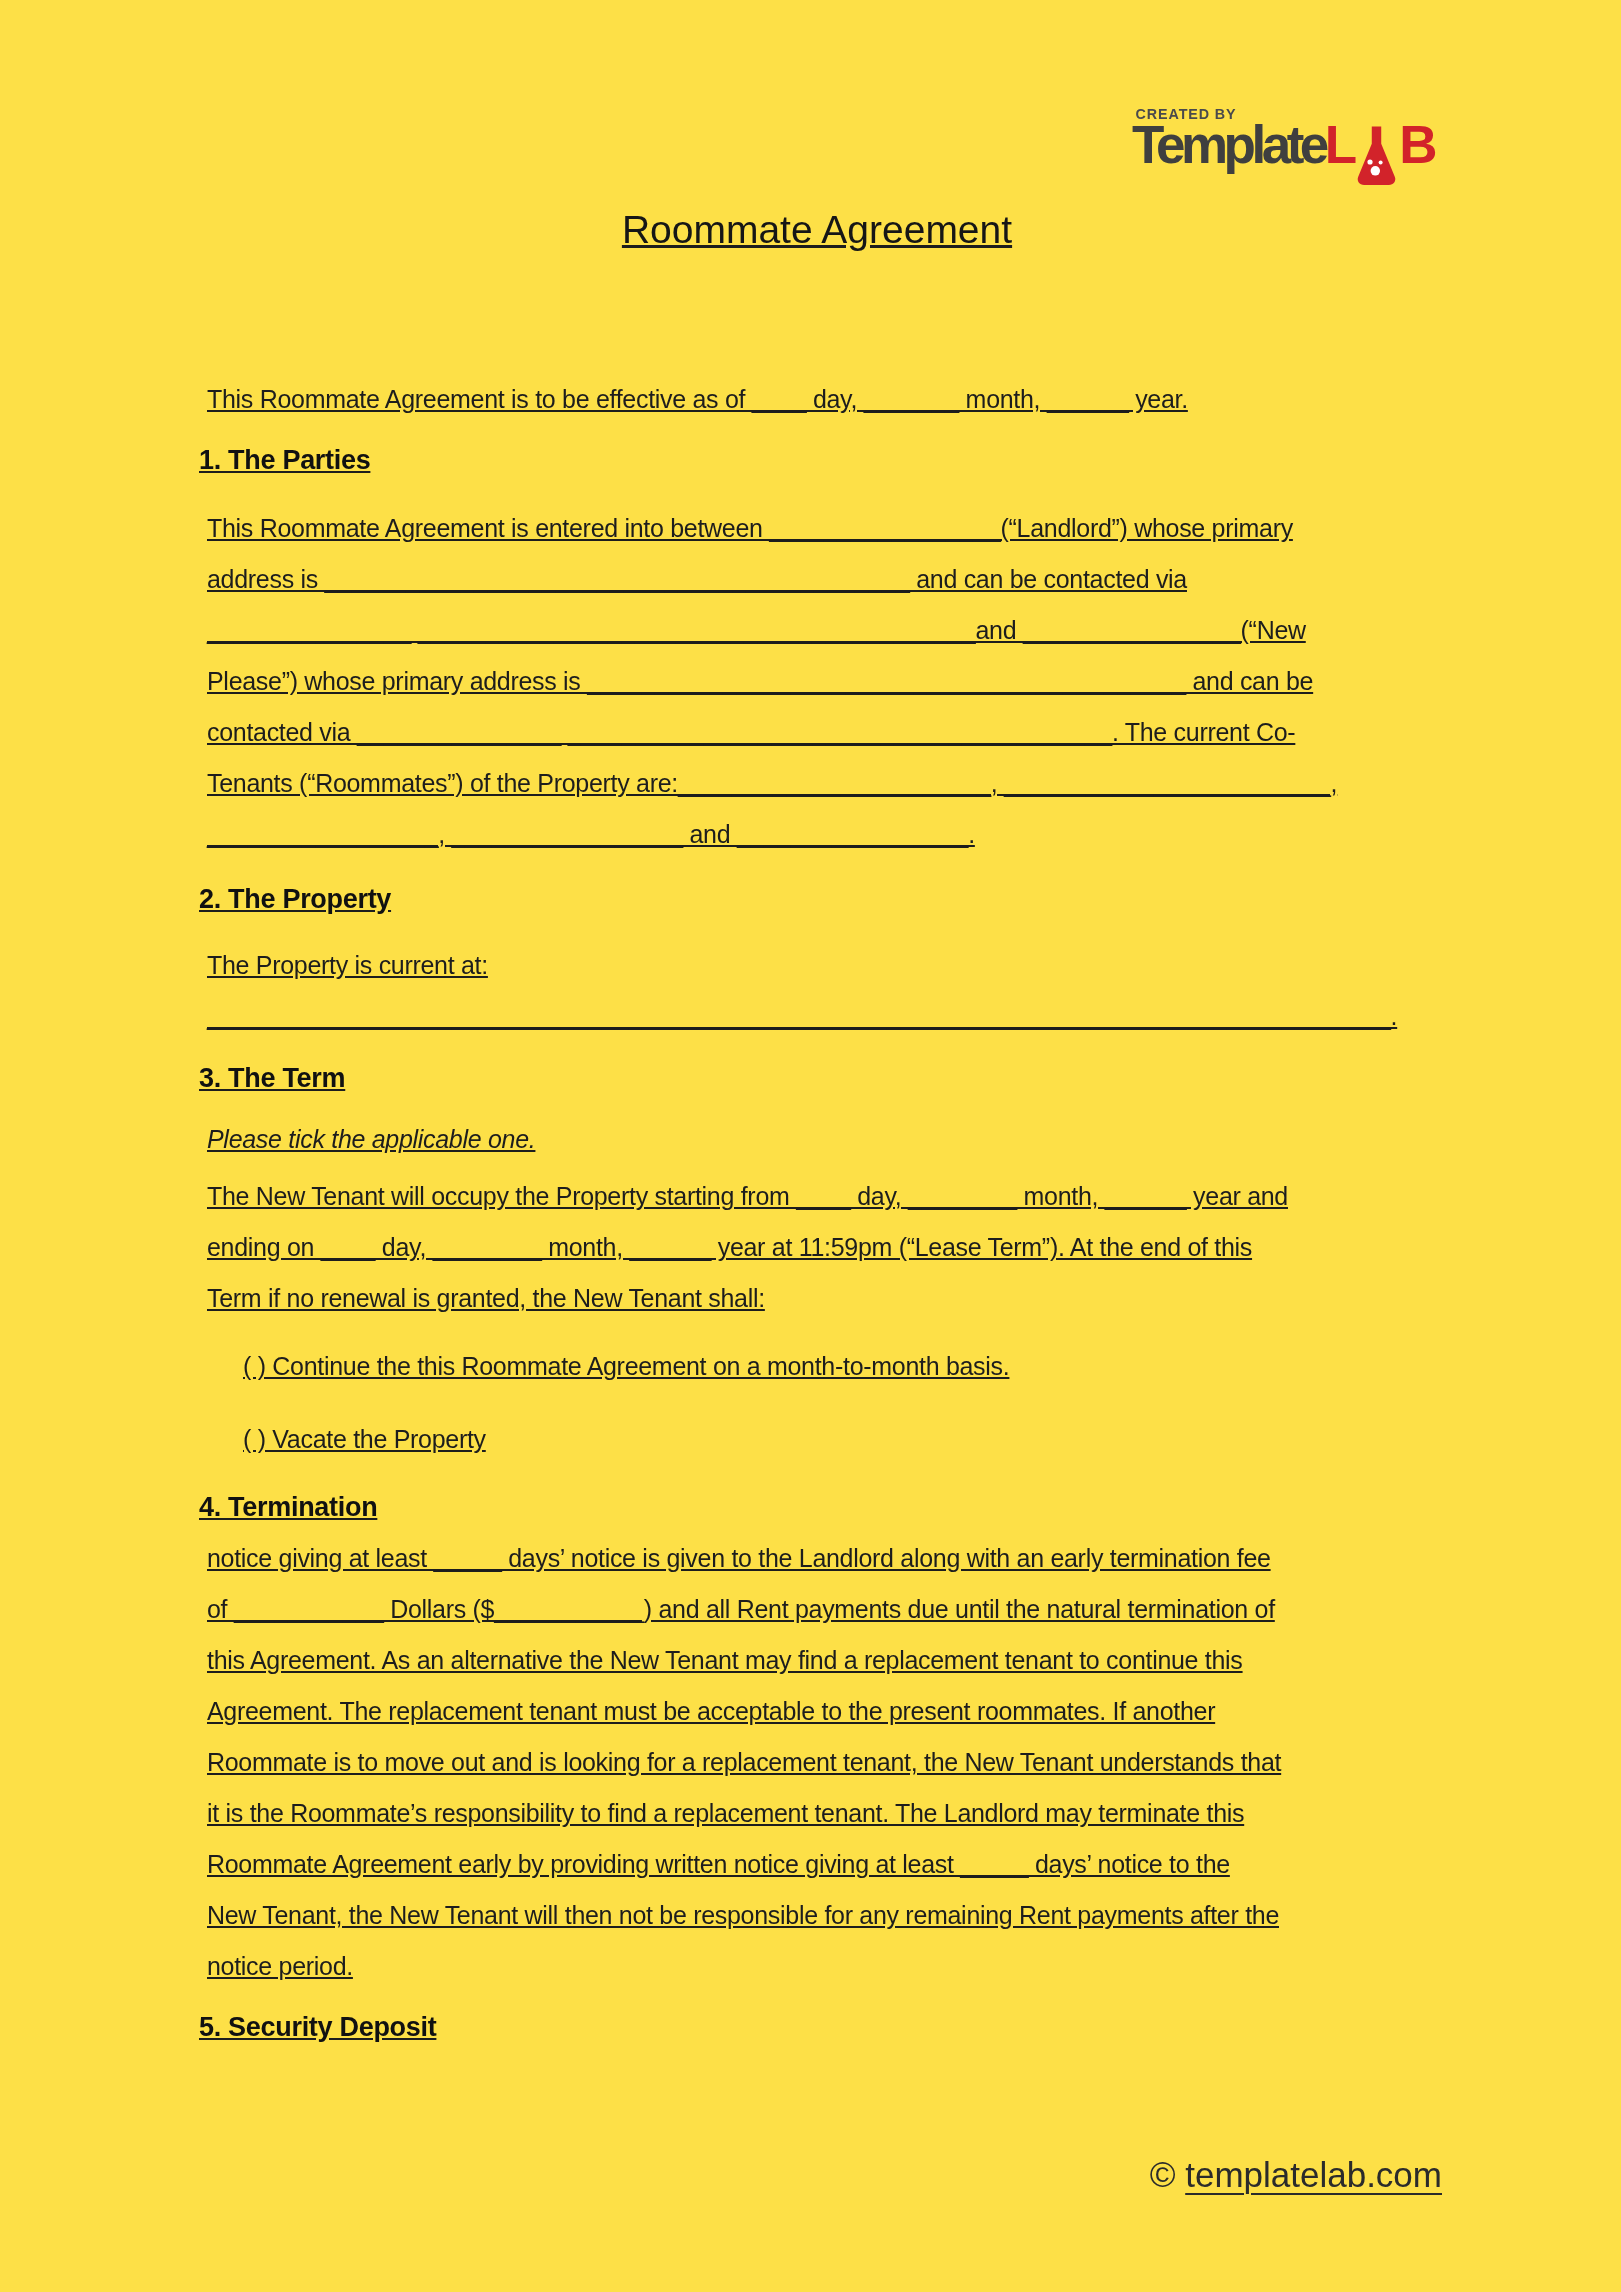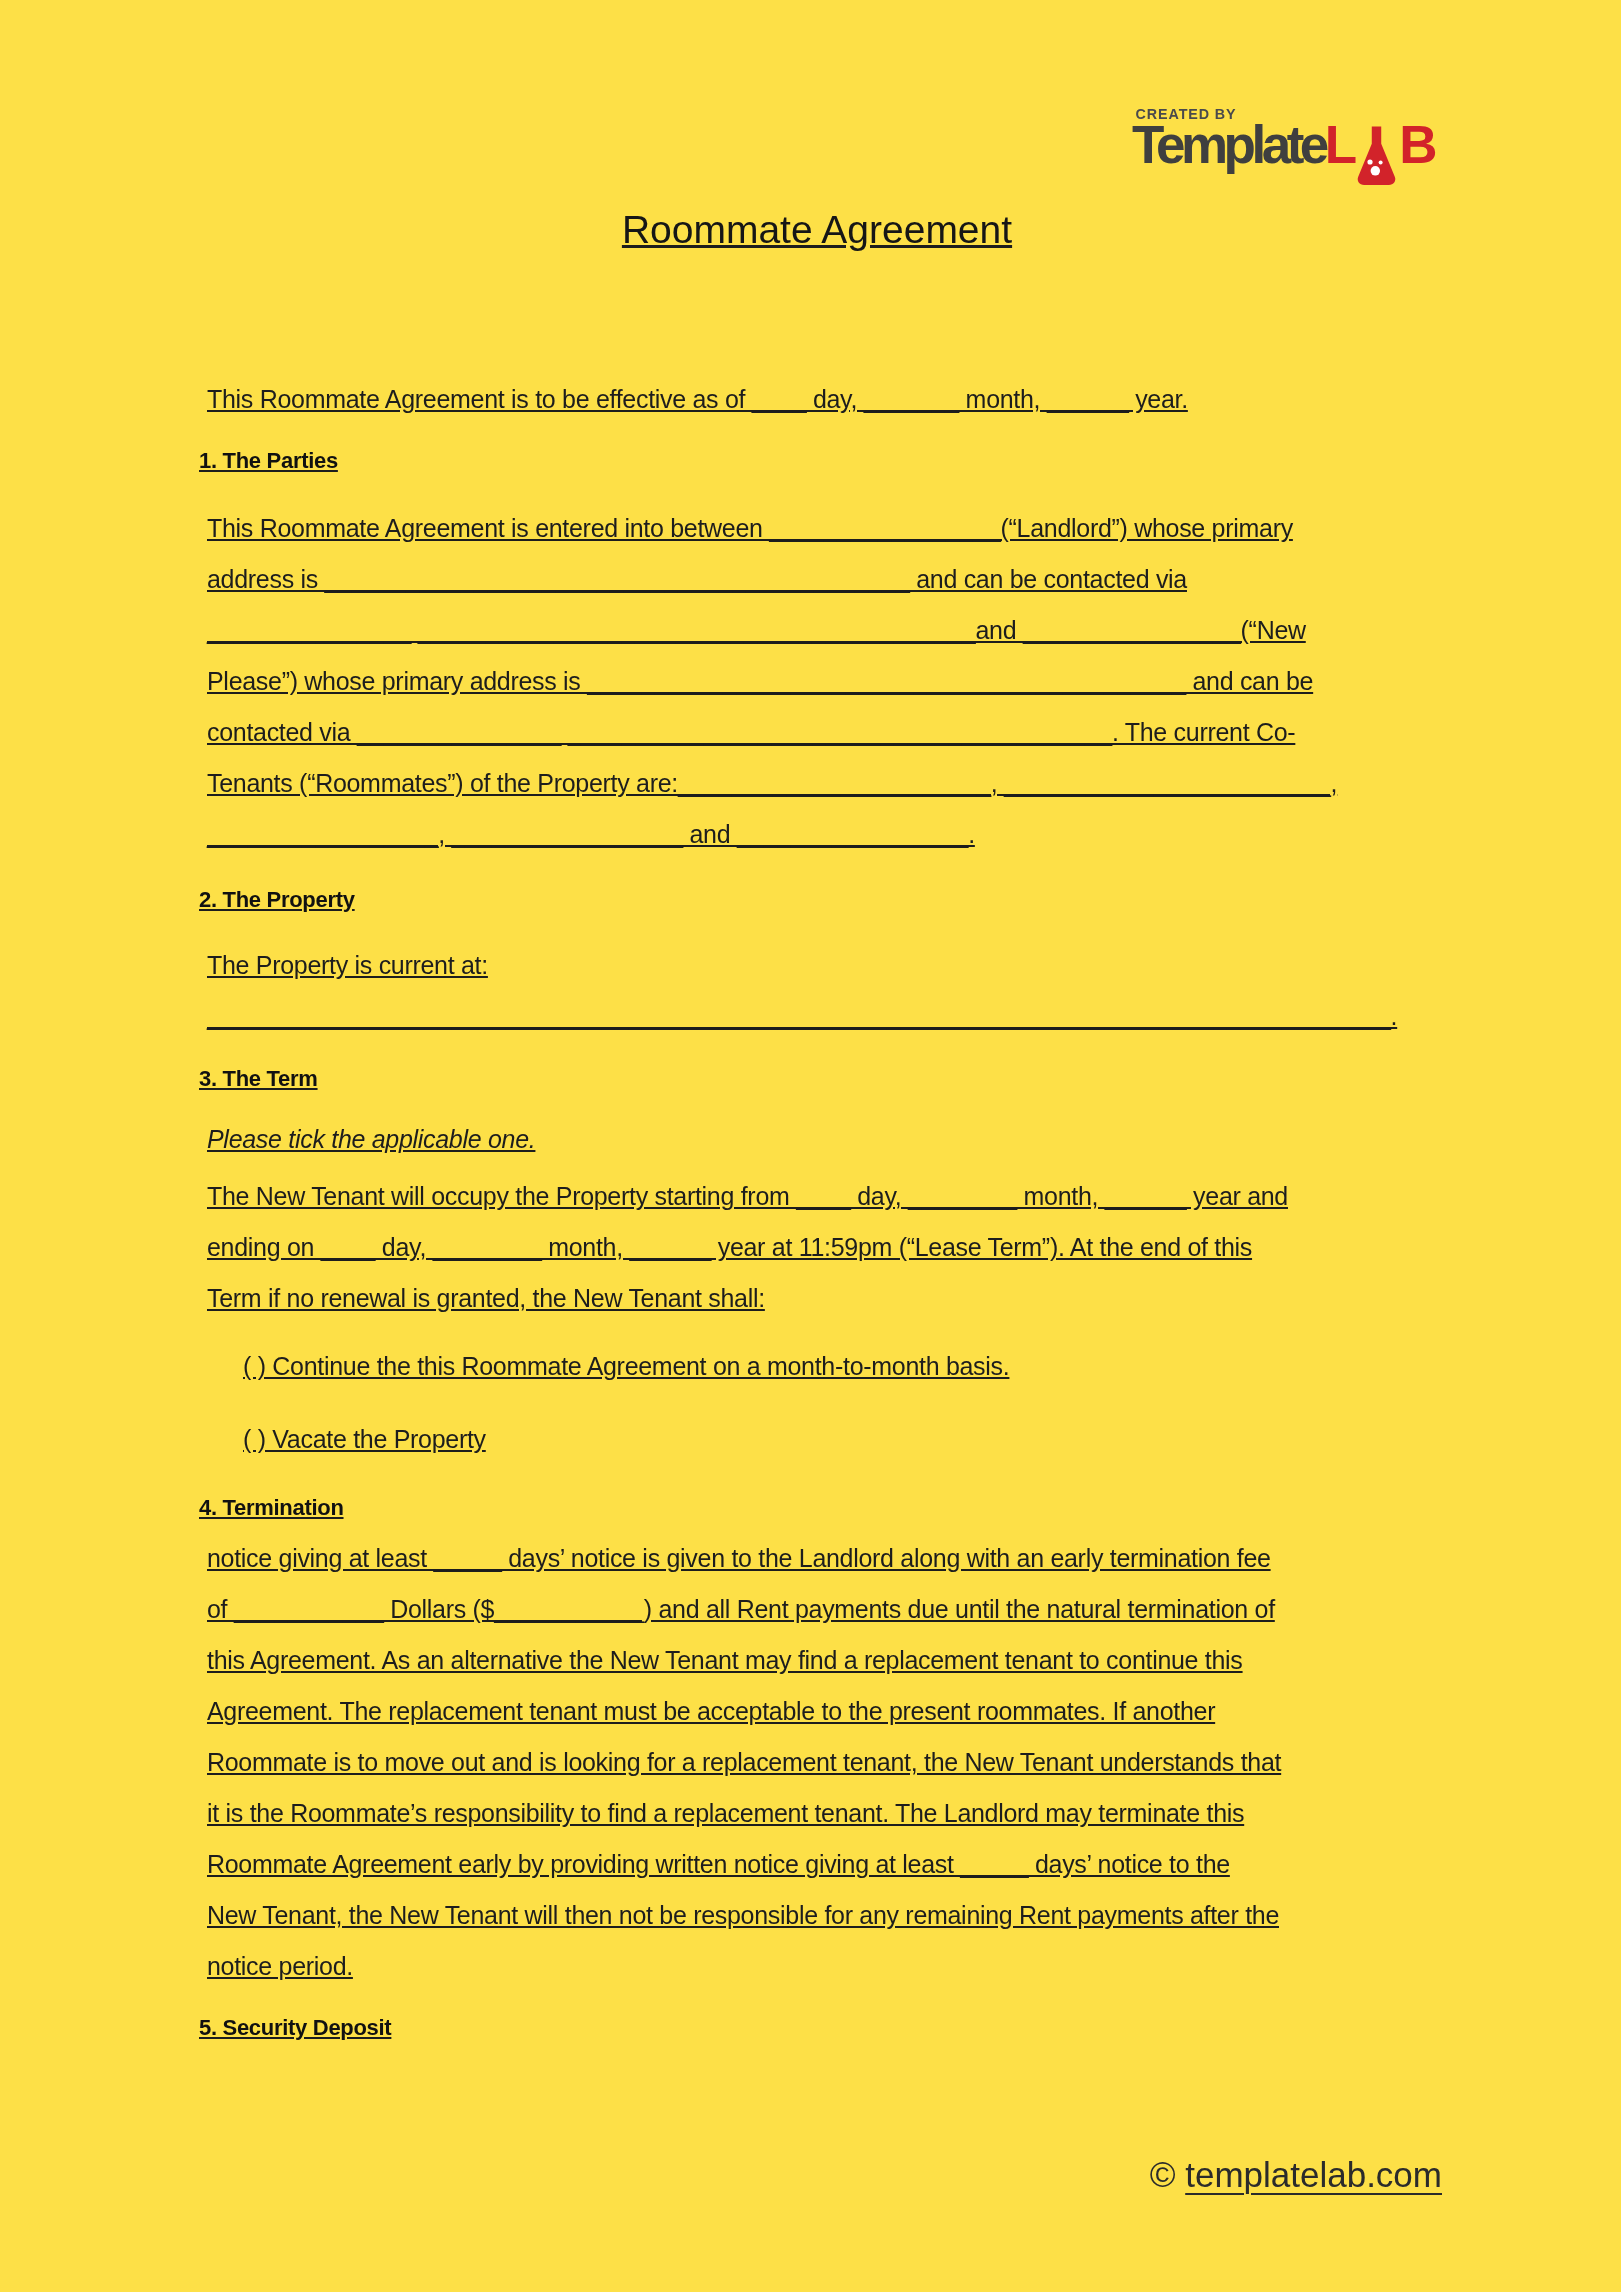--- a/index.html
+++ b/index.html
@@ -34,21 +34,21 @@
   .brand .accent{color:#d2232a;}
   .flask-wrap{display:inline-block;margin:0 0.9px -1.8px 2.7px;line-height:0;}
   
   .title{
     margin:206px 0 0;
     font-size:39px;line-height:48px;font-weight:400;
     letter-spacing:0;
     text-align:center;color:#161616;
   }
   .sec{
-    font-size:22px;line-height:43px;font-weight:700;
+    font-size:27px;line-height:43px;font-weight:700;
     color:#111111;margin:0;letter-spacing:-0.3px;
   }
   .ln{margin:8px;}
   .note{font-style:italic;}
   .option{padding-left:36px;}
   .m-intro{margin-top:124px;}
   .m-h-parties{margin-top:18px;}
   .m-p-parties{margin-top:25px;}
   .m-h-property{margin-top:21.5px;}
   .m-p-property{margin-top:23px;}

